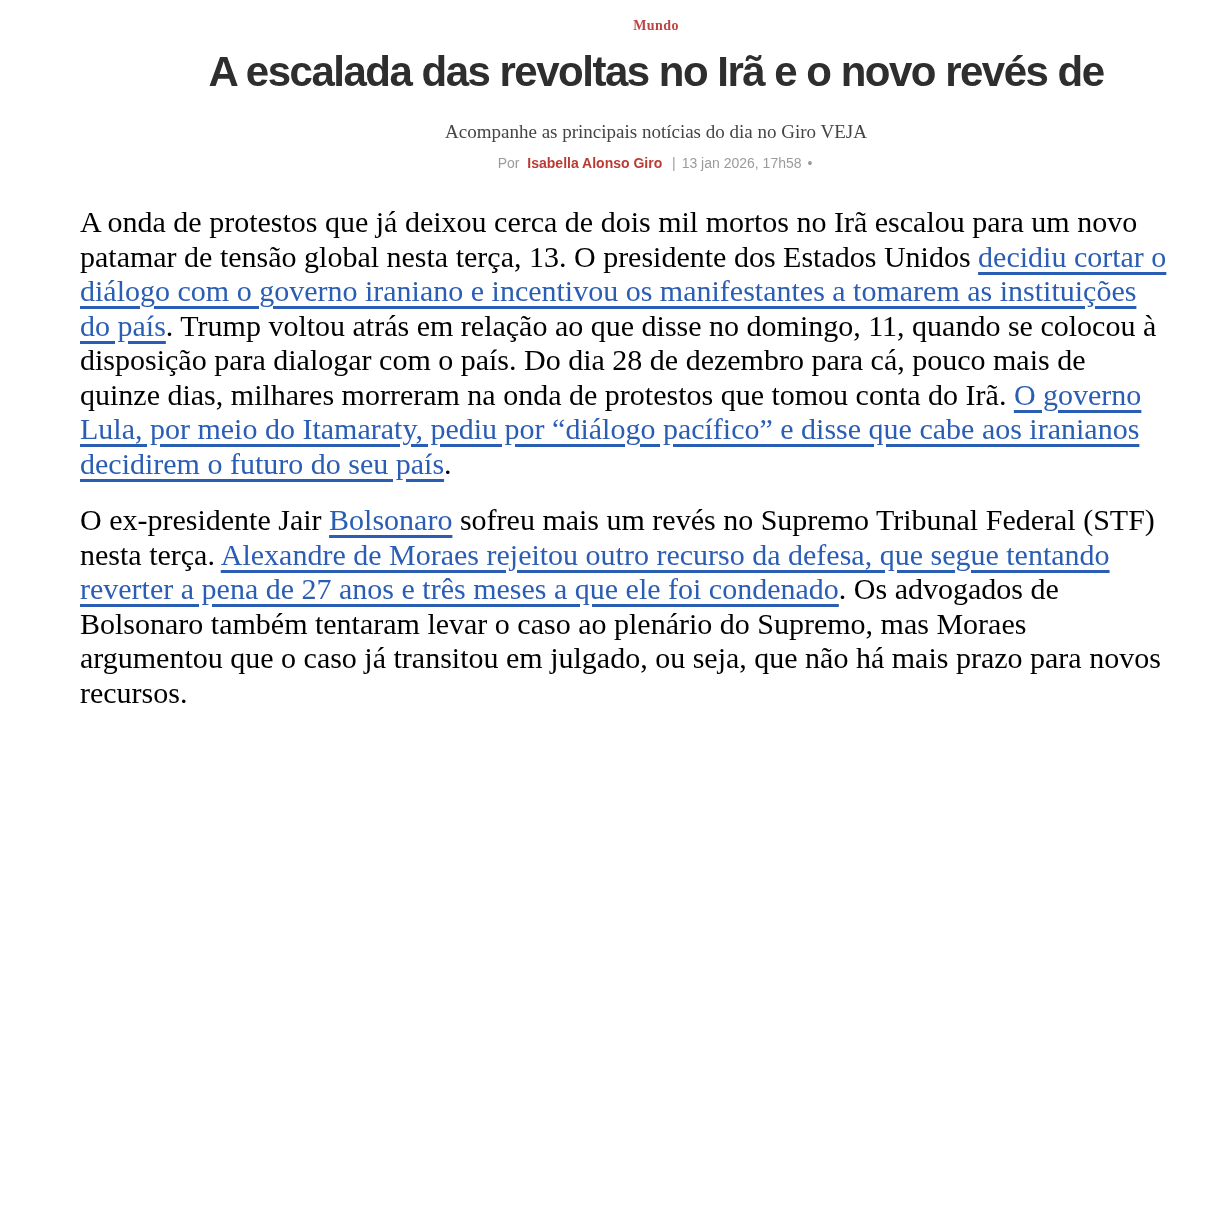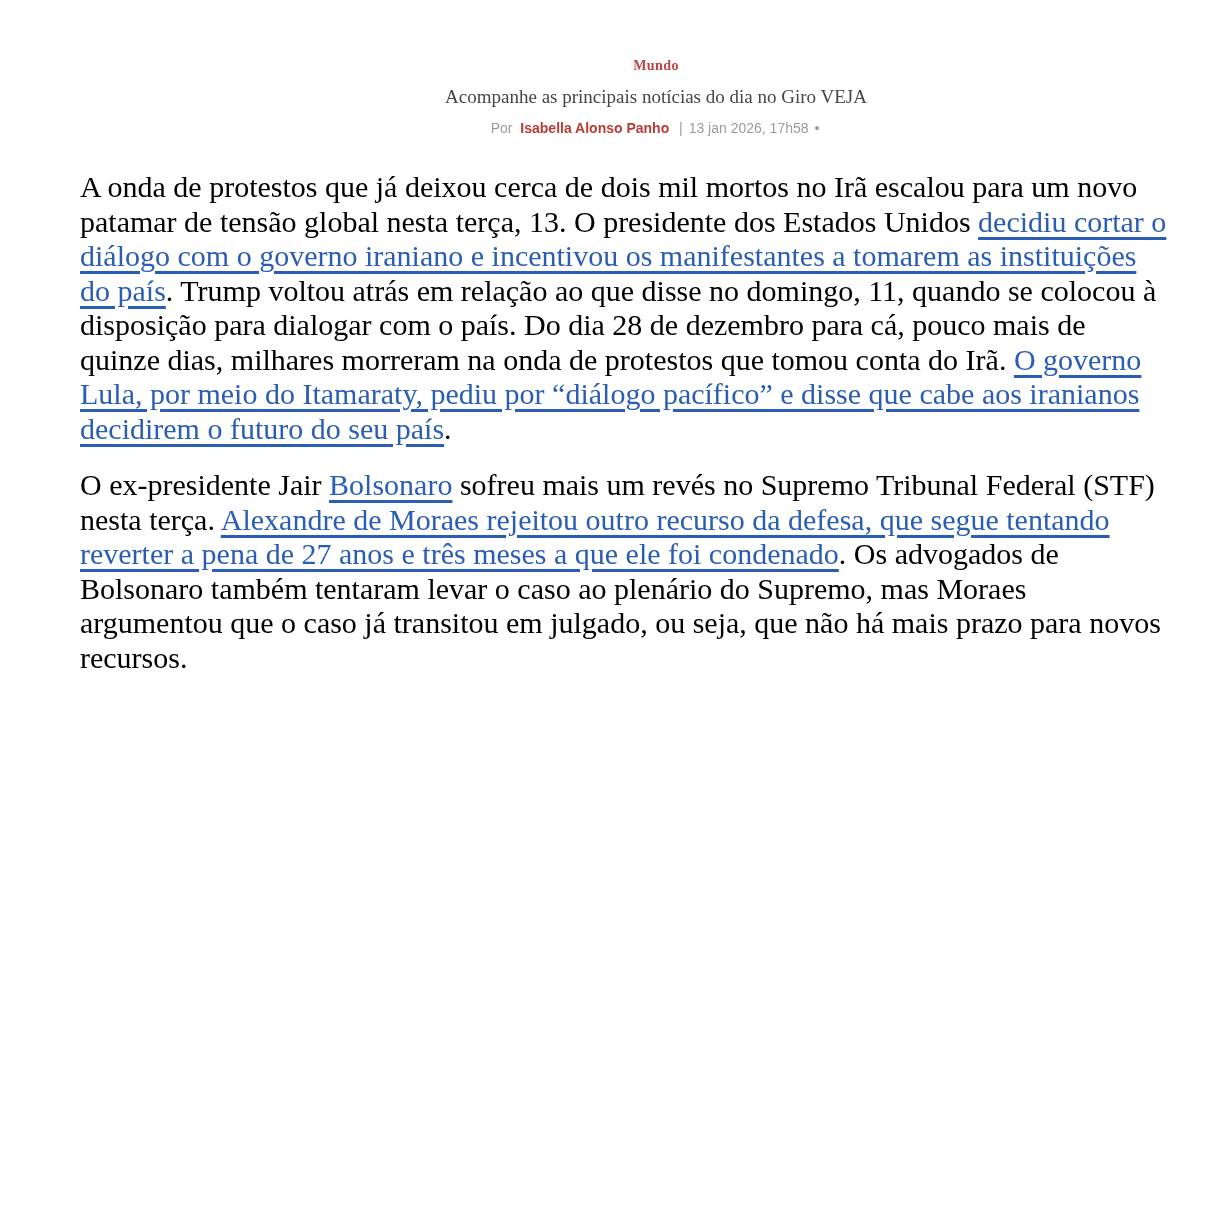--- a/index.html
+++ b/index.html
@@ -20,21 +20,21 @@
   }
   body {
     width: 1232px;
     height: 1217px;
     overflow: hidden;
     font-family: "Liberation Serif", serif;
   }
   .page {
     margin-left: 80px;
     width: 1152px;
-    padding-top: 56px;
+    padding-top: 16px;
   }
   .article-header {
     text-align: center;
   }
   .category {
     font-family: "Liberation Serif", serif;
     font-weight: 700;
     font-size: 14px;
     letter-spacing: 0.4px;
     color: var(--category_red);
@@ -45,21 +45,21 @@
     margin: 12px 0 0 0;
     font-family: "Liberation Sans", sans-serif;
     font-weight: 700;
     font-size: 42px;
     line-height: 1.22;
     letter-spacing: -1.5px;
     color: var(--headline_dark);
   }
   h1.headline .title-line { display: block; }
   .subtitle {
-    margin-top: 2px;
+    margin-top: 24px;
     font-family: "Liberation Serif", serif;
     font-size: 19px;
     color: var(--subtitle_gray);
   }
   .byline {
     margin-top: 12px;
     font-family: "Liberation Sans", sans-serif;
     font-size: 14px;
     color: var(--byline_gray);
   }
@@ -91,27 +91,28 @@
   }
 </style>
 </head>
 <body>
 
 <div class="page">
   <header class="article-header">
     <span class="category">Mundo</span>
 
     <h1 class="headline">
+      <span class="title-line">A escalada das revoltas no Irã e o novo revés de</span>
     </h1>
 
     <div class="subtitle">Acompanhe as principais notícias do dia no Giro VEJA</div>
 
     <div class="byline">
       <span>Por</span>
-      <span class="author">Isabella Alonso Panho</span>
+      <span class="author">Isabella Alonso Giro</span>
       <span class="sep">|</span>
       <span>13 jan 2026, 17h58</span>
       <span class="sep">•</span>
     </div>
   </header>
 
   <main class="article-body">
       <p class="body-paragraph"><span>A onda de protestos que já deixou cerca de dois mil mortos no Irã escalou para um novo patamar de tensão global nesta terça, 13. O presidente dos Estados Unidos </span><a class="body-link" href="#">decidiu cortar o diálogo com o governo iraniano e incentivou os manifestantes a tomarem as instituições do país</a><span>. Trump voltou atrás em relação ao que disse no domingo, 11, quando se colocou à disposição para dialogar com o país. Do dia 28 de dezembro para cá, pouco mais de quinze dias, milhares morreram na onda de protestos que tomou conta do Irã. </span><a class="body-link" href="#">O governo Lula, por meio do Itamaraty, pediu por “diálogo pacífico” e disse que cabe aos iranianos decidirem o futuro do seu país</a><span>.</span></p>
       <p class="body-paragraph"><span>O ex-presidente Jair </span><a class="body-link" href="#">Bolsonaro</a><span> sofreu mais um revés no Supremo Tribunal Federal (STF) nesta terça. </span><a class="body-link" href="#">Alexandre de Moraes rejeitou outro recurso da defesa, que segue tentando reverter a pena de 27 anos e três meses a que ele foi condenado</a><span>. Os advogados de Bolsonaro também tentaram levar o caso ao plenário do Supremo, mas Moraes argumentou que o caso já transitou em julgado, ou seja, que não há mais prazo para novos recursos.</span></p>
     </main>

